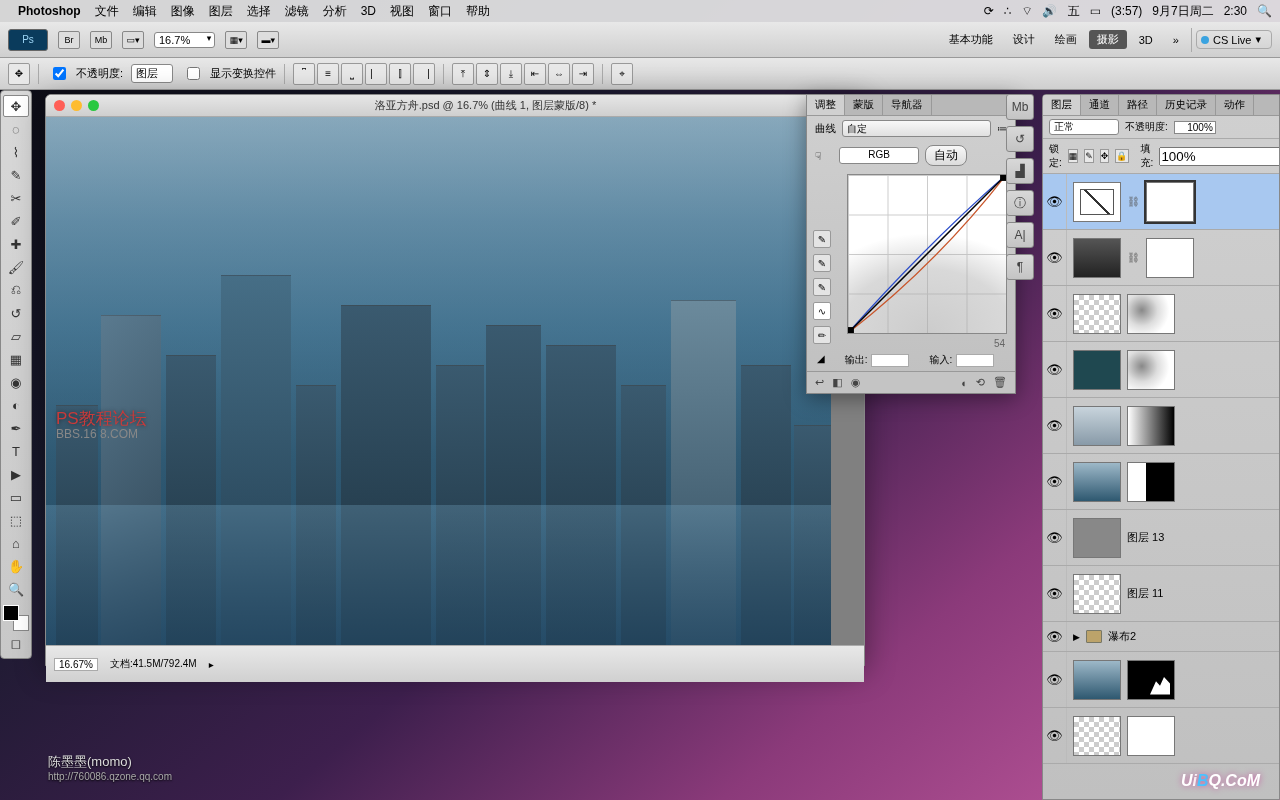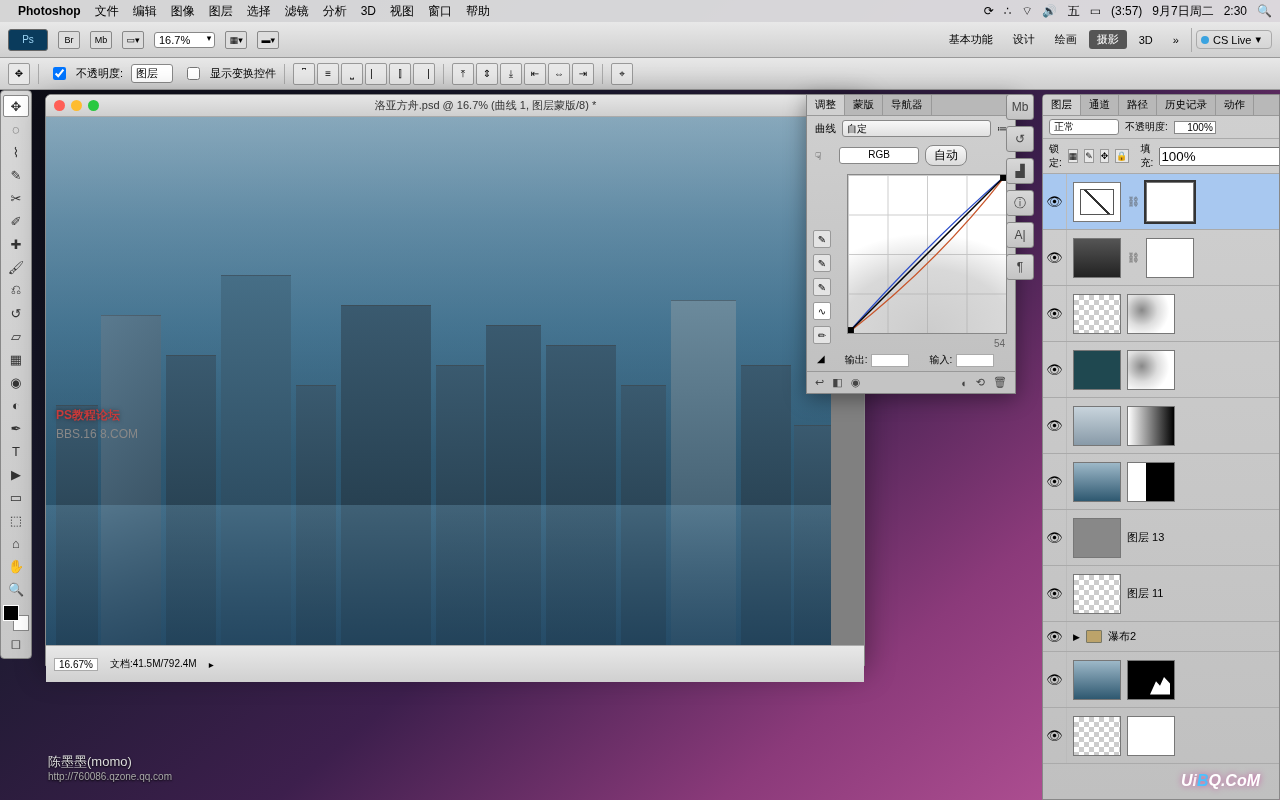--- a/index.html
+++ b/index.html
@@ -57,21 +57,21 @@
 .skyline { position:absolute; bottom:0; left:0; right:0; height:430px; }
 .bld { position:absolute; bottom:0; background:linear-gradient(180deg,#3a5a6f,#1a2f3d); border-top:1px solid rgba(255,255,255,.15); }
 .bld.b1{left:10px;width:42px;height:240px;} .bld.b2{left:55px;width:60px;height:330px;background:linear-gradient(135deg,#5a7a8f,#2a4050);}
 .bld.b3{left:120px;width:50px;height:290px;} .bld.b4{left:175px;width:70px;height:370px;background:linear-gradient(180deg,#466e86,#1f3a4d);}
 .bld.b5{left:250px;width:40px;height:260px;} .bld.b6{left:295px;width:90px;height:340px;}
 .bld.b7{left:390px;width:48px;height:280px;} .bld.b8{left:440px;width:55px;height:320px;}
 .bld.b9{left:500px;width:70px;height:300px;} .bld.b10{left:575px;width:45px;height:260px;}
 .bld.b11{left:625px;width:65px;height:345px;background:linear-gradient(180deg,#6b8a9c,#2f4a5c);} .bld.b12{left:695px;width:50px;height:280px;}
 .bld.b13{left:748px;width:38px;height:220px;}
 .water { position:absolute; bottom:0; left:0; right:0; height:140px; background:linear-gradient(180deg,rgba(120,170,200,.3),rgba(40,80,110,.6)); }
-.wmark { position:absolute; left:10px; top:290px; color:#c83a3a; font-size:12px; font-weight:bold; text-shadow:0 0 4px rgba(0,0,0,.5); }
+.wmark { position:absolute; left:10px; top:290px; color:#c83a3a; font-size:17px; font-weight:normal; text-shadow:0 0 4px rgba(0,0,0,.5); }
 .wmark2 { position:absolute; left:10px; top:310px; color:#888; font-size:12px; }
 .statusbar { height:20px; background:linear-gradient(#e8e8e8,#d0d0d0); border-top:1px solid #aaa; display:flex; align-items:center; font-size:10px; padding:18px 8px; gap:12px; }
 .statusbar .sbfield { background:#fff; border:1px solid #aaa; padding:0 4px; }
 
 
 .adjpanel { position:absolute; left:790px; top:94px; width:210px; background:linear-gradient(#d0d0d0,#c0c0c0); border:1px solid #888; border-radius:0; box-shadow:0 4px 20px rgba(0,0,0,.4); font-size:10.5px;margin-left:16px; }
 .panel-tabs { display:flex; background:#b8b8b8; border-bottom:1px solid #999; }
 .panel-tabs .tab { padding:3px 8px; border-right:1px solid #999; cursor:pointer; }
 .panel-tabs .tab.active { background:#d0d0d0; }
 .adjpanel .row { display:flex; align-items:center; gap:6px; padding:4px 8px; }

